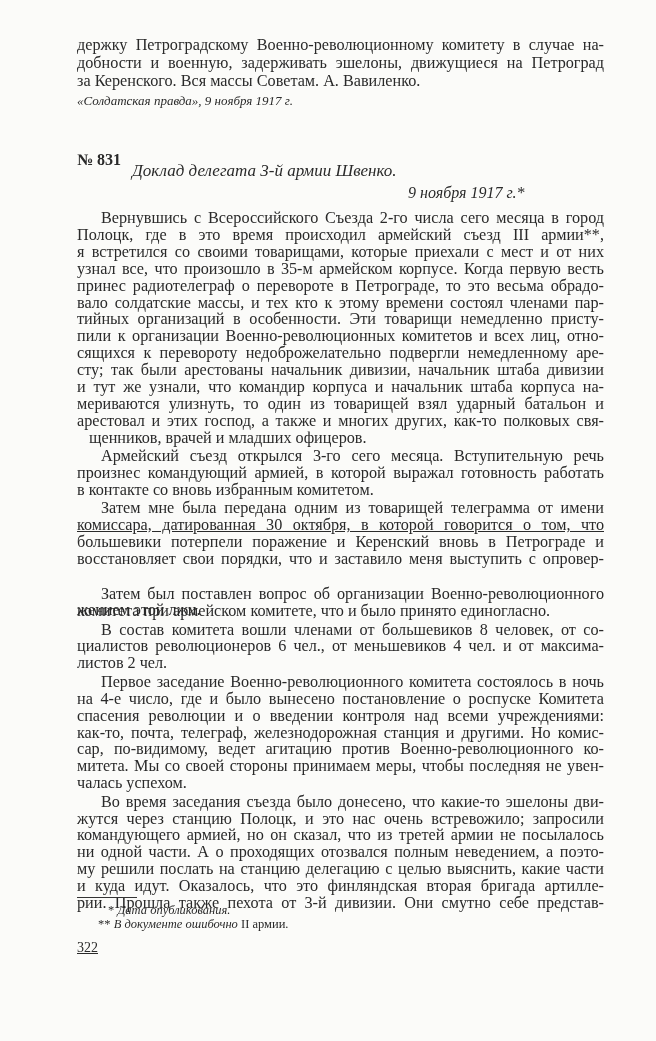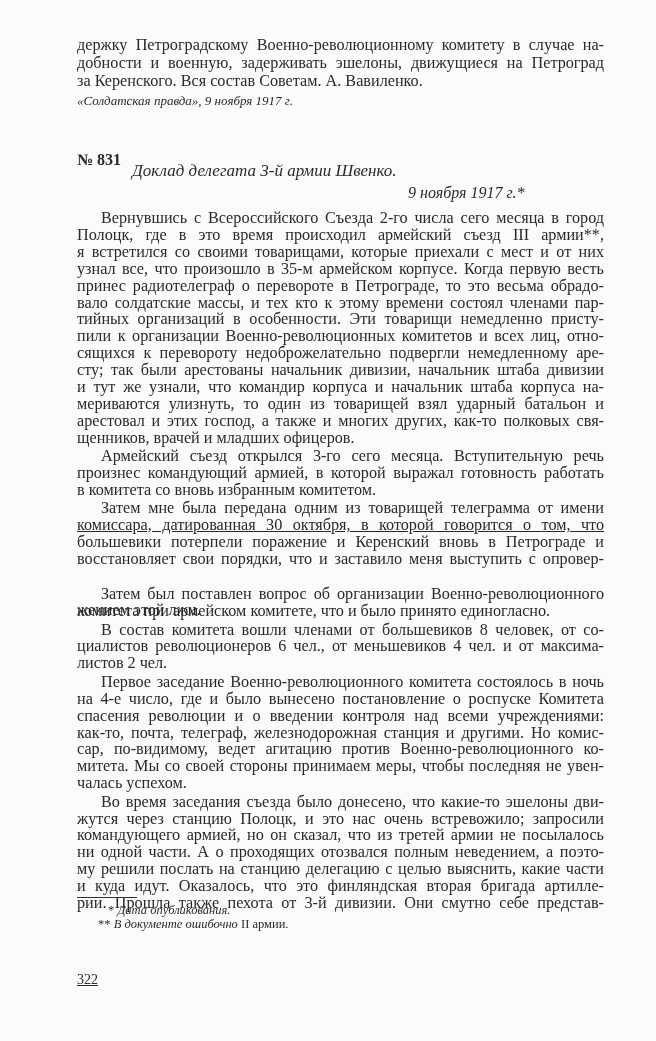--- a/index.html
+++ b/index.html
@@ -12,29 +12,29 @@
   .ln { position: absolute; left: 0; width: 527px; font-size: 16.2px; line-height: 18px; white-space: nowrap; text-align: justify; text-align-last: justify; }
   .ln.last { text-align-last: left; }
   .ln.ind { padding-left: 24px; width: 503px; }
   .src { font-style: italic; font-size: 13px; }
   .docnum { position: absolute; left: 77px; top: 151px; font-weight: bold; font-size: 16px; }
   .doctitle { position: absolute; left: 132px; top: 161px; font-style: italic; font-size: 17px; }
   .docdate { position: absolute; left: 408px; top: 184px; font-style: italic; font-size: 16px; }
   .rule { position: absolute; left: 77px; top: 897px; width: 60px; border-top: 1px solid #333; }
   .fn { position: absolute; font-size: 12.5px; }
   .fn i { font-style: italic; }
-  .pageno { position: absolute; left: 77px; top: 972px; font-size: 14px; text-decoration: underline; }
+  .pageno { position: absolute; left: 77px; top: 940px; font-size: 14px; text-decoration: underline; }
 </style>
 </head>
 <body>
 
 <div class="col" style="top:36px;">
   <div class="ln" style="top:0">держку Петроградскому Военно-революционному комитету в случае на-</div>
   <div class="ln" style="top:18px">добности и военную, задерживать эшелоны, движущиеся на Петроград</div>
-  <div class="ln last" style="top:36px">за Керенского. Вся состав Советам. А. Вавиленко.</div>
+  <div class="ln last" style="top:36px">за Керенского. Вся массы Советам. А. Вавиленко.</div>
   <div class="ln last src" style="top:56px">«Солдатская правда», 9 ноября 1917 г.</div>
 </div>
 
 <div class="docnum">№ 831</div>
 <div class="doctitle">Доклад делегата 3-й армии Швенко.</div>
 <div class="docdate">9 ноября 1917 г.*</div>
 
 <div class="col" id="body" style="top:209px;">
     <div class="ln ind" style="top: 0px;">Вернувшись с Всероссийского Съезда 2-го числа сего месяца в город</div>
     <div class="ln" style="top: 16.9px;">Полоцк, где в это время происходил армейский съезд III армии**,</div>
@@ -42,24 +42,24 @@
     <div class="ln" style="top: 50.7px;">узнал все, что произошло в 35-м армейском корпусе. Когда первую весть</div>
     <div class="ln" style="top: 67.6px;">принес радиотелеграф о перевороте в Петрограде, то это весьма обрадо-</div>
     <div class="ln" style="top: 84.5px;">вало солдатские массы, и тех кто к этому времени состоял членами пар-</div>
     <div class="ln" style="top: 101.4px;">тийных организаций в особенности. Эти товарищи немедленно присту-</div>
     <div class="ln" style="top: 118.3px;">пили к организации Военно-революционных комитетов и всех лиц, отно-</div>
     <div class="ln" style="top: 135.2px;">сящихся к перевороту недоброжелательно подвергли немедленному аре-</div>
     <div class="ln" style="top: 152.1px;">сту; так были арестованы начальник дивизии, начальник штаба дивизии</div>
     <div class="ln" style="top: 169px;">и тут же узнали, что командир корпуса и начальник штаба корпуса на-</div>
     <div class="ln" style="top: 185.9px;">мериваются улизнуть, то один из товарищей взял ударный батальон и</div>
     <div class="ln" style="top: 202.8px;">арестовал и этих господ, а также и многих других, как-то полковых свя-</div>
-    <div class="ln last" style="top: 219.7px;">щенников, врачей и младших офицеров.</div>
+    <div class="ln last" style="top: 219.7px; margin-left: 12px;">щенников, врачей и младших офицеров.</div>
     <div class="ln ind" style="top: 238.1px;">Армейский съезд открылся 3-го сего месяца. Вступительную речь</div>
     <div class="ln" style="top: 255px;">произнес командующий армией, в которой выражал готовность работать</div>
-    <div class="ln last" style="top: 271.9px;">в комитета со вновь избранным комитетом.</div>
+    <div class="ln last" style="top: 271.9px;">в контакте со вновь избранным комитетом.</div>
     <div class="ln ind" style="top: 290.3px;">Затем мне была передана одним из товарищей телеграмма от имени</div>
     <div class="ln" style="top: 307.2px; text-decoration: underline;">комиссара, датированная 30 октября, в которой говорится о том, что</div>
     <div class="ln" style="top: 324.1px;">большевики потерпели поражение и Керенский вновь в Петрограде и</div>
     <div class="ln" style="top: 341px;">восстановляет свои порядки, что и заставило меня выступить с опровер-</div>
     <div class="ln last" style="top: 357.9px; margin-top: 34px;">жением этой лжи.</div>
     <div class="ln ind" style="top: 376.3px;">Затем был поставлен вопрос об организации Военно-революционного</div>
     <div class="ln last" style="top: 393.2px;">комитета при армейском комитете, что и было принято единогласно.</div>
     <div class="ln ind" style="top: 411.6px;">В состав комитета вошли членами от большевиков 8 человек, от со-</div>
     <div class="ln" style="top: 428px;">циалистов революционеров 6 чел., от меньшевиков 4 чел. и от максима-</div>
     <div class="ln last" style="top: 445.4px;">листов 2 чел.</div>

